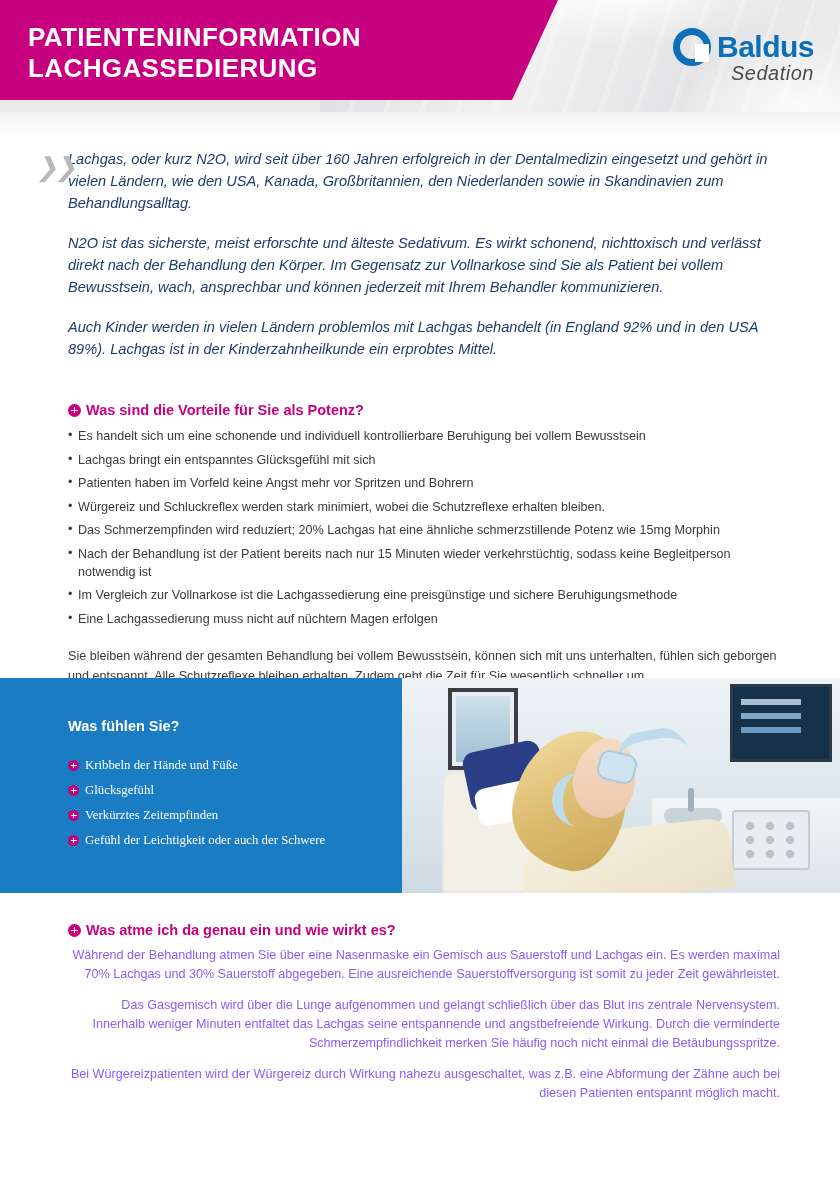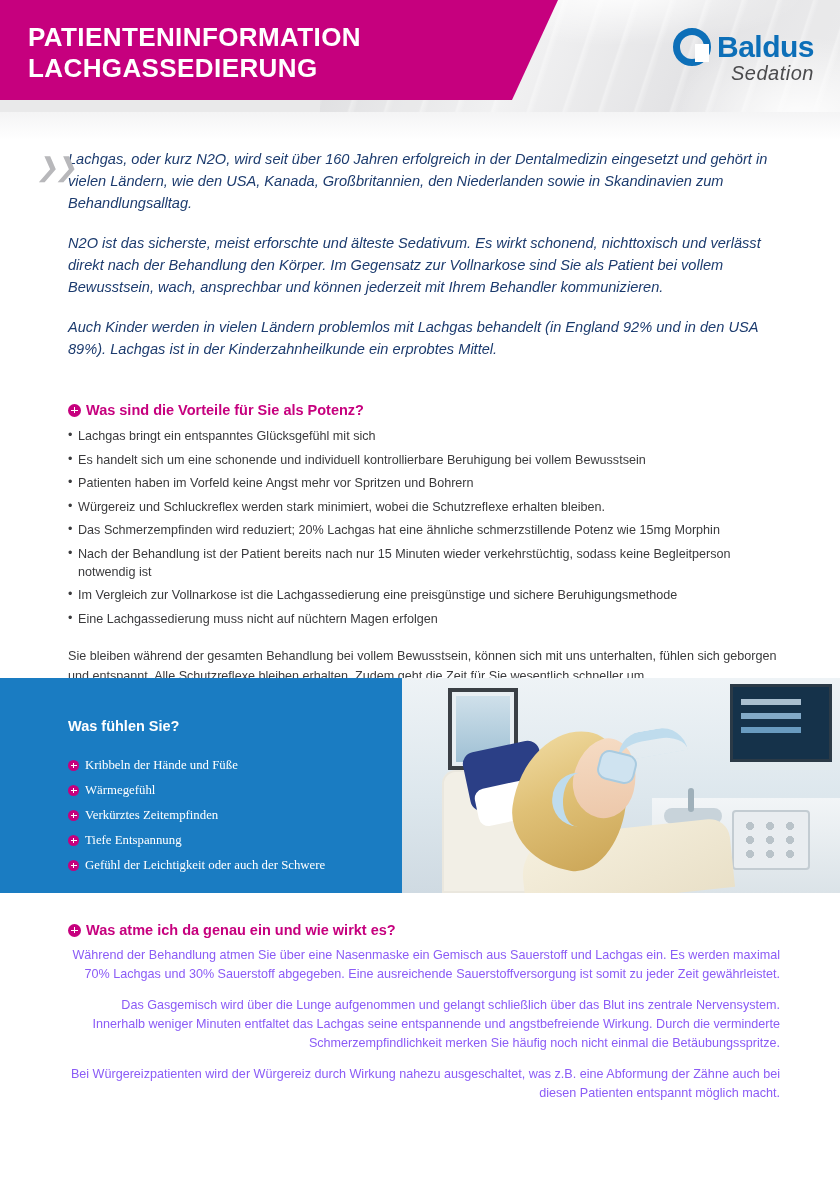--- a/index.html
+++ b/index.html
@@ -283,51 +283,47 @@
   <p>N2O ist das sicherste, meist erforschte und älteste Sedativum. Es wirkt schonend, nichttoxisch und verlässt direkt nach der Behandlung den Körper. Im Gegensatz zur Vollnarkose sind Sie als Patient bei vollem Bewusstsein, wach, ansprechbar und können jederzeit mit Ihrem Behandler kommunizieren.</p>
   <p>Auch Kinder werden in vielen Ländern problemlos mit Lachgas behandelt (in England 92% und in den USA 89%). Lachgas ist in der Kinderzahnheilkunde ein erprobtes Mittel.</p>
 </div>
 
 <div class="advantages">
   <div class="sec-head">
     <span class="plus"></span>
     <span>Was sind die Vorteile für Sie als Potenz?</span>
   </div>
   <ul class="adv-list">
+    <li>Es handelt sich um eine schonende und individuell kontrollierbare Beruhigung bei vollem Bewusstsein</li>
     <li>Lachgas bringt ein entspanntes Glücksgefühl mit sich</li>
-    <li>Es handelt sich um eine schonende und individuell kontrollierbare Beruhigung bei vollem Bewusstsein</li>
     <li>Patienten haben im Vorfeld keine Angst mehr vor Spritzen und Bohrern</li>
     <li>Würgereiz und Schluckreflex werden stark minimiert, wobei die Schutzreflexe erhalten bleiben.</li>
     <li>Das Schmerzempfinden wird reduziert; 20% Lachgas hat eine ähnliche schmerzstillende Potenz wie 15mg Morphin</li>
     <li>Nach der Behandlung ist der Patient bereits nach nur 15 Minuten wieder verkehrstüchtig, sodass keine Begleitperson notwendig ist</li>
     <li>Im Vergleich zur Vollnarkose ist die Lachgassedierung eine preisgünstige und sichere Beruhigungsmethode</li>
     <li>Eine Lachgassedierung muss nicht auf nüchtern Magen erfolgen</li>
   </ul>
   <div class="adv-note">Sie bleiben während der gesamten Behandlung bei vollem Bewusstsein, können sich mit uns unterhalten, fühlen sich geborgen und entspannt. Alle Schutzreflexe bleiben erhalten. Zudem geht die Zeit für Sie wesentlich schneller um.</div>
 </div>
 
 <div class="band">
   <div class="band-left"></div>
   <div class="band-title">Was fühlen Sie?</div>
   <ul class="feel-list">
     <li>
         <span class="plus-sm"></span>
         <span>Kribbeln der Hände und Füße</span>
       </li>
     <li>
         <span class="plus-sm"></span>
-        <span>Wärmegefühl</span>
+        <span>Glücksgefühl</span>
       </li>
     <li>
         <span class="plus-sm"></span>
         <span>Verkürztes Zeitempfinden</span>
-      </li>
-    <li>
-        <span class="plus-sm"></span>
-        <span>Tiefe Entspannung</span>
       </li>
     <li>
         <span class="plus-sm"></span>
         <span>Gefühl der Leichtigkeit oder auch der Schwere</span>
       </li>
   </ul>
 
   <div class="photo">
     <div class="ph-wall"></div>
     <div class="ph-frame">

